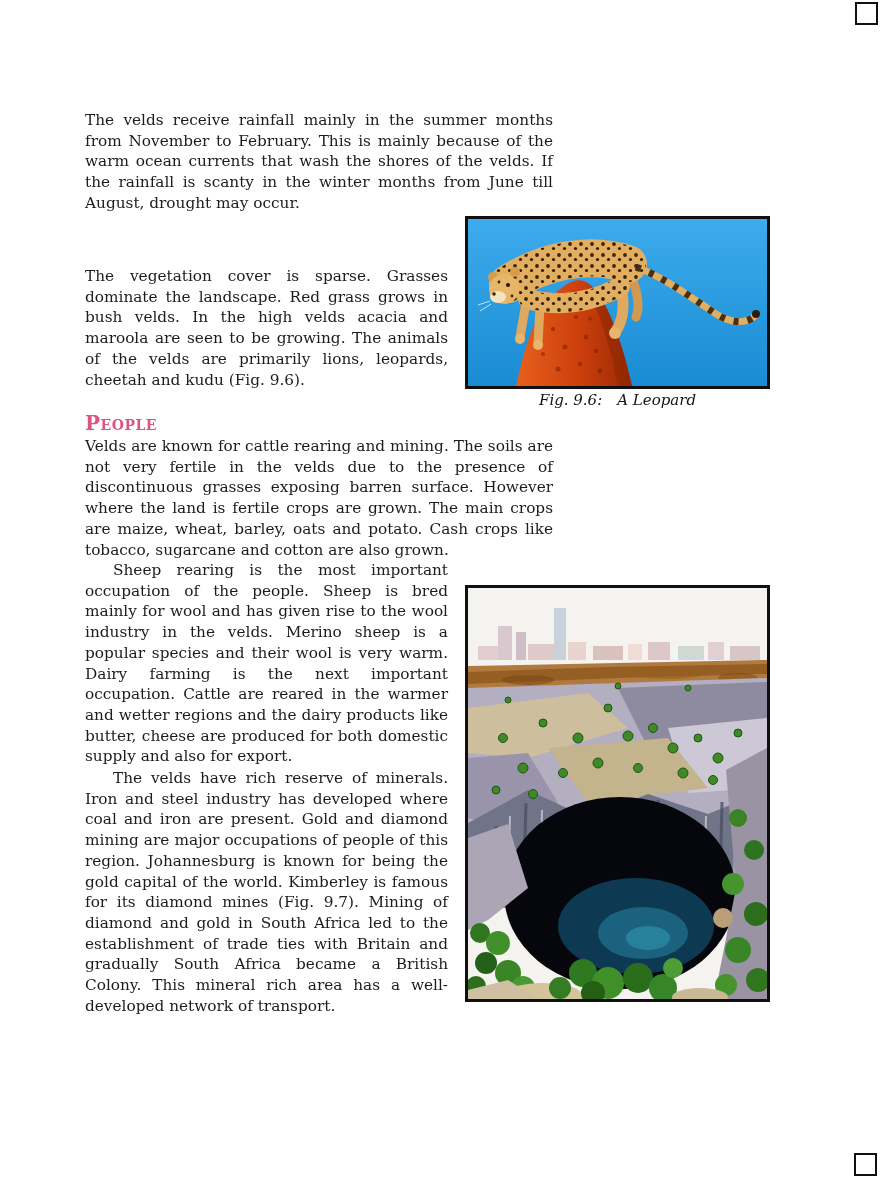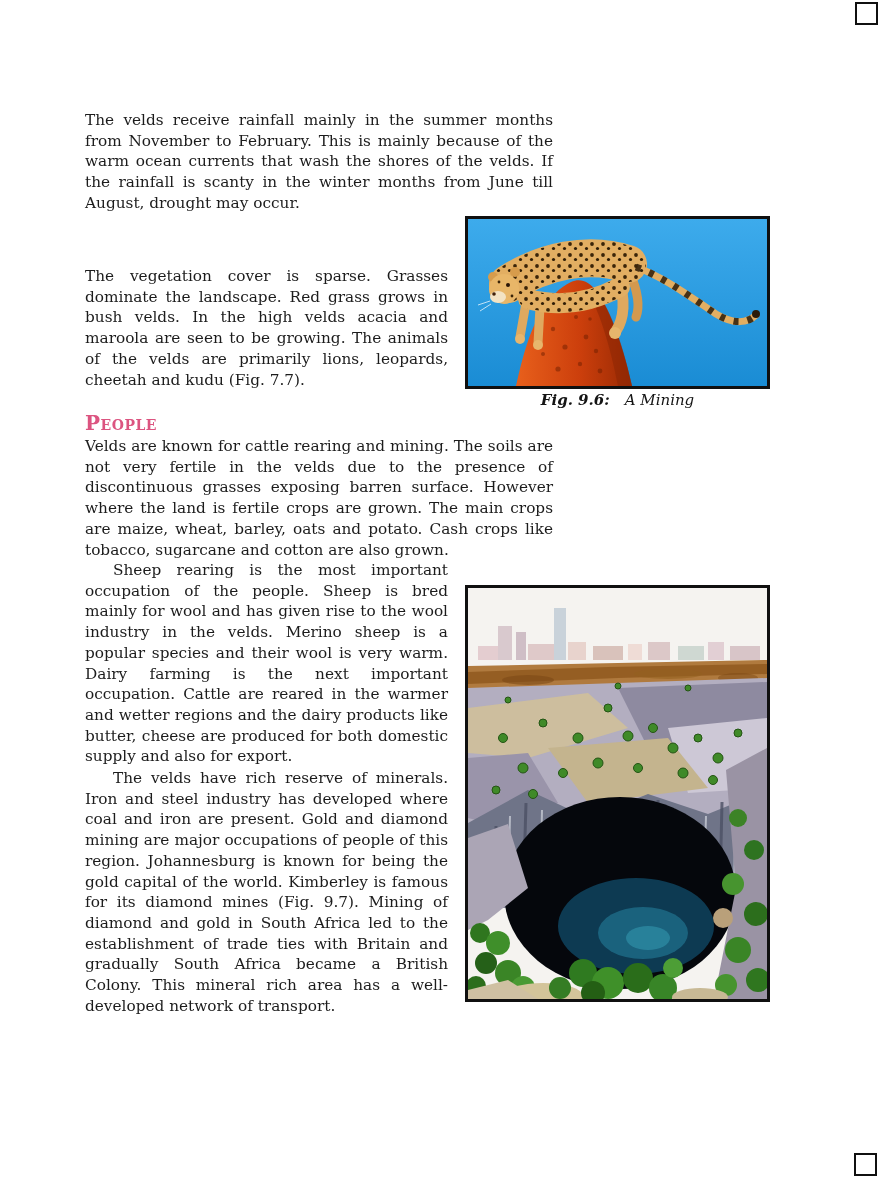--- a/index.html
+++ b/index.html
@@ -34,21 +34,21 @@
     background:#fff;
     line-height:0;
   }
   .fig-caption {
     position:absolute;
     font-size:15px;
     font-style:italic;
     text-align:center;
     color:#141414;
   }
-  .fig-caption .cap-label { font-weight:bold; margin-right:15px; }
+  .fig-caption .cap-label { font-weight:normal; margin-right:15px; }
   .running-footer {
     position:absolute;
     font-variant:small-caps;
     font-size:15px;
     letter-spacing:0.4px;
     word-spacing:5px;
     text-align:center;
     color:#202020;
   }
   .corner-marker {
@@ -62,21 +62,21 @@
 <body>
 
 <div class="page">
 
   <div class="corner-marker" style="left:855px; top:2px;"></div>
   <div class="corner-marker" style="left:854px; top:1153px;"></div>
 
   <p class="body-text" style="left:85px; top:110px; width:468px;">The velds receive rainfall mainly in the summer months from November to February. This is mainly because of the warm ocean currents that wash the shores of the velds. If the rainfall is scanty in the winter months from June till August, drought may occur.</p>
 
 
-  <p class="body-text" style="left:85px; top:266px; width:363px;">The vegetation cover is sparse. Grasses dominate the landscape. Red grass grows in bush velds. In the high velds acacia and maroola are seen to be growing. The animals of the velds are primarily lions, leopards, cheetah and kudu (Fig. 7.7).</p>
+  <p class="body-text" style="left:85px; top:266px; width:363px;">The vegetation cover is sparse. Grasses dominate the landscape. Red grass grows in bush velds. In the high velds acacia and maroola are seen to be growing. The animals of the velds are primarily lions, leopards, cheetah and kudu (Fig. 9.6).</p>
 
   <div class="figure" style="left:465px; top:216px; width:305px; height:173px;">
     <svg width="299" height="167" viewBox="0 0 299 167">
       <defs>
         <linearGradient id="sky" x1="0" y1="0" x2="0" y2="1">
           <stop offset="0" stop-color="#3dabec"></stop>
           <stop offset="1" stop-color="#1a8cd4"></stop>
         </linearGradient>
         <linearGradient id="mound" x1="0" y1="0" x2="1" y2="0">
           <stop offset="0" stop-color="#e8601c"></stop>
@@ -133,21 +133,21 @@
         <ellipse cx="30" cy="78" rx="8" ry="6" fill="#f3e3c3"></ellipse>
         <circle cx="26" cy="75" r="1.8" fill="#40210a"></circle>
         <circle cx="40" cy="66" r="2" fill="#2a1505"></circle>
         <circle cx="31" cy="63" r="1.4" fill="#3a2408"></circle>
         <circle cx="44" cy="77" r="1.4" fill="#3a2408"></circle>
         <path d="M22,82 L10,86 M23,85 L12,92" stroke="#e9f4fb" stroke-width="0.8" fill="none"></path>
       </g>
     </svg>
   </div>
   <div class="fig-caption" style="left:465px; top:391px; width:305px;">
-    <span class="cap-label">Fig. 9.6:</span><span>A Mining</span>
+    <span class="cap-label">Fig. 9.6:</span><span>A Leopard</span>
   </div>
 
   <h3 class="sec-heading" style="left:85px; top:404px;margin-top:7px;">People</h3>
 
   <p class="body-text" style="left:85px; top:436px; width:468px;">Velds are known for cattle rearing and mining. The soils are not very fertile in the velds due to the presence of discontinuous grasses exposing barren surface. However where the land is fertile crops are grown. The main crops are maize, wheat, barley, oats and potato. Cash crops like tobacco, sugarcane and cotton are also grown.</p>
 
   <p class="body-text indent" style="left:85px; top:560px; width:363px;">Sheep rearing is the most important occupation of the people. Sheep is bred mainly for wool and has given rise to the wool industry in the velds. Merino sheep is a popular species and their wool is very warm. Dairy farming is the next important occupation. Cattle are reared in the warmer and wetter regions and the dairy products like butter, cheese are produced for both domestic supply and also for export.</p>
 
   <p class="body-text indent" style="left:85px; top:768px; width:363px;">The velds have rich reserve of minerals. Iron and steel industry has developed where coal and iron are present. Gold and diamond mining are major occupations of people of this region. Johannesburg is known for being the gold capital of the world. Kimberley is famous for its diamond mines (Fig. 9.7). Mining of diamond and gold in South Africa led to the establishment of trade ties with Britain and gradually South Africa became a British Colony. This mineral rich area has a well-developed network of transport.</p>
 

